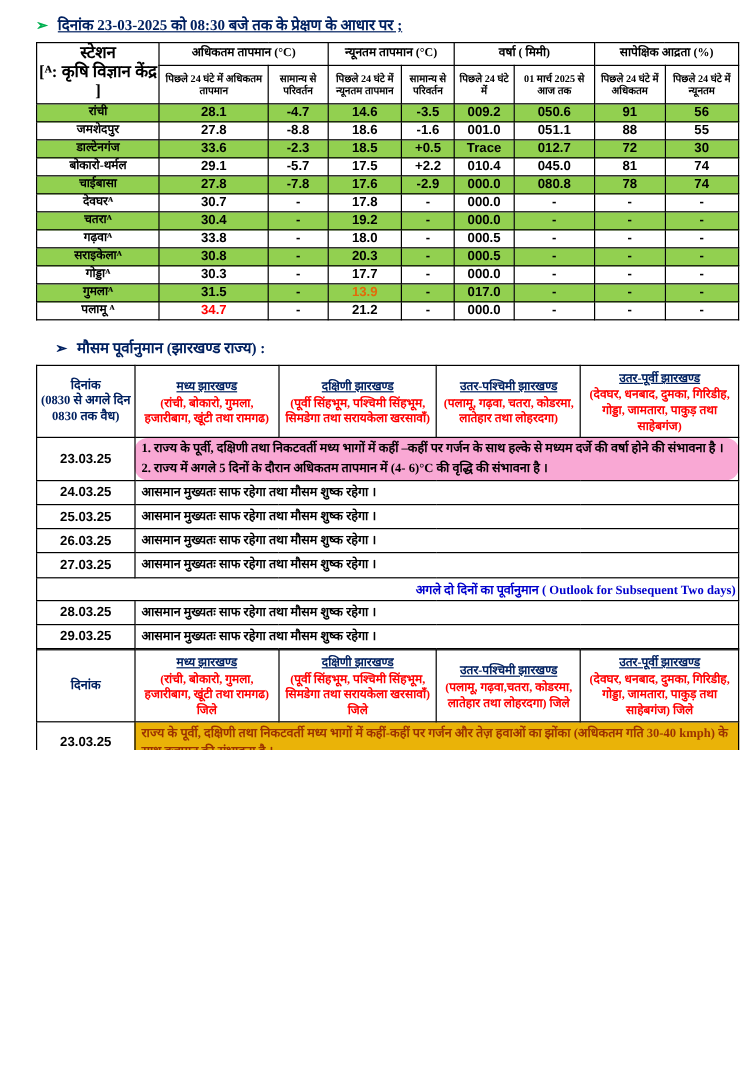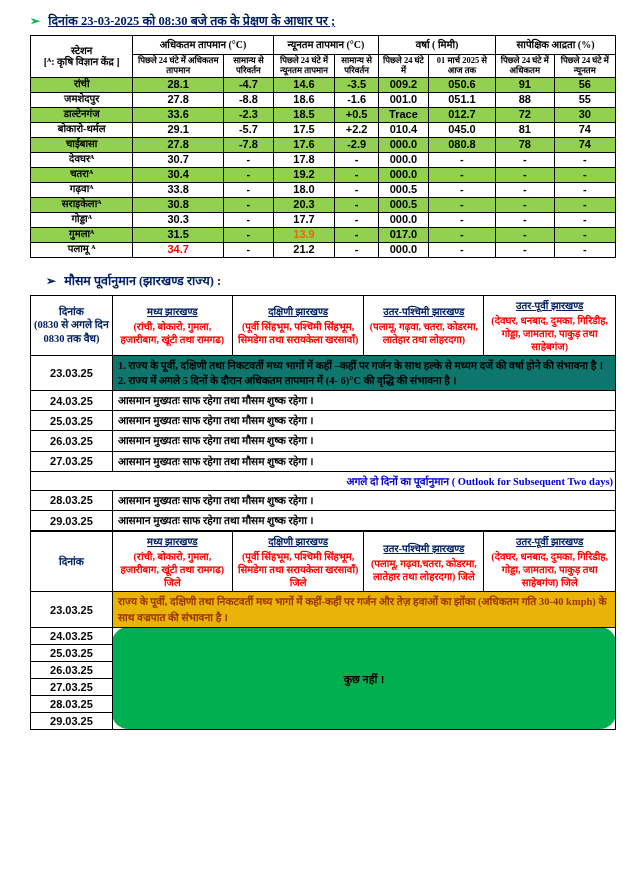--- a/index.html
+++ b/index.html
@@ -3,56 +3,56 @@
 <meta charset="utf-8">
 <style>
   * { box-sizing: border-box; }
   html, body { margin: 0; padding: 0; }
   body {
     width: 623px; height: 889px;
     background: #ffffff;
     font-family: "Liberation Serif", "DejaVu Serif", serif;
     color: #000;
   }
-  .page { width: 623px; height: 889px; padding: 12px 5px 0 30px; overflow: hidden; }
+  .page { width: 623px; height: 625px; padding: 12px 5px 0 30px; overflow: hidden; }
 
   .section-title { font-weight: bold; font-size: 12.5px; margin-bottom: 6px; white-space: nowrap; }
   .arrow { font-size: 12px; margin-right: 5px; }
   .arrow.green { color: #00b050; }
   .arrow.navy  { color: #002060; }
   .title-navy { color: #002060; }
   .title-red  { color: #ff0000; }
   .u { text-decoration: underline; }
 
   table { border-collapse: collapse; width: 586px; table-layout: fixed; }
   th, td { border: 1px solid #000; padding: 0 2px; vertical-align: middle; }
 
   
   .obs th { font-size: 8.5px; font-weight: bold; text-align: center; line-height: 1.15; padding: 1px 1px; }
   .obs th.group-h { font-size: 10px; height: 19px; }
-  .obs th.station-h { font-size: 10px; }
+  .obs th.station-h { font-size: 14px; }
   .obs td {
     font-family: "Liberation Sans", "DejaVu Sans", sans-serif;
     font-size: 11px; font-weight: bold; text-align: center;
     height: 15px; line-height: 1.05;
   }
   .obs td.station { font-family: "Liberation Serif", serif; font-size: 10px; }
   .obs tr.g td { background: #92d050; }
 
   
   .rt th { padding: 2px 3px; text-align: center; }
   .date-h { color: #002060; font-weight: bold; font-size: 10.5px; line-height: 1.25; }
   .region-name { color: #002060; font-weight: bold; font-size: 10px; text-decoration: underline; margin-bottom: 2px; }
   .region-districts { color: #ff0000; font-weight: bold; font-size: 10px; line-height: 1.3; }
   .date-cell {
     font-family: "Liberation Sans", "DejaVu Sans", sans-serif;
     font-weight: bold; font-size: 11px; text-align: center; height: 17px;
   }
   .body-text { font-size: 10.5px; font-weight: bold; padding: 2px 5px; white-space: pre-line; line-height: 1.45; }
-  .hl-green { background: #0f766e; }
+  .hl-green { background: #f9a8d4; border-radius: 11px; }
   .outlook { color: #0000cc; font-weight: bold; font-size: 10.5px; text-align: right; height: 19px; }
   .warn-yellow { background: #eab308; color: #9c3200; }
   .nil-cell { background: #00b050; text-align: center; font-size: 11px; font-weight: bold; border-radius: 16px; }
   .mt { margin-top: 14px; }
   .indent { padding-left: 16px; }
 </style>
 </head>
 <body>
 
 <div class="page">

